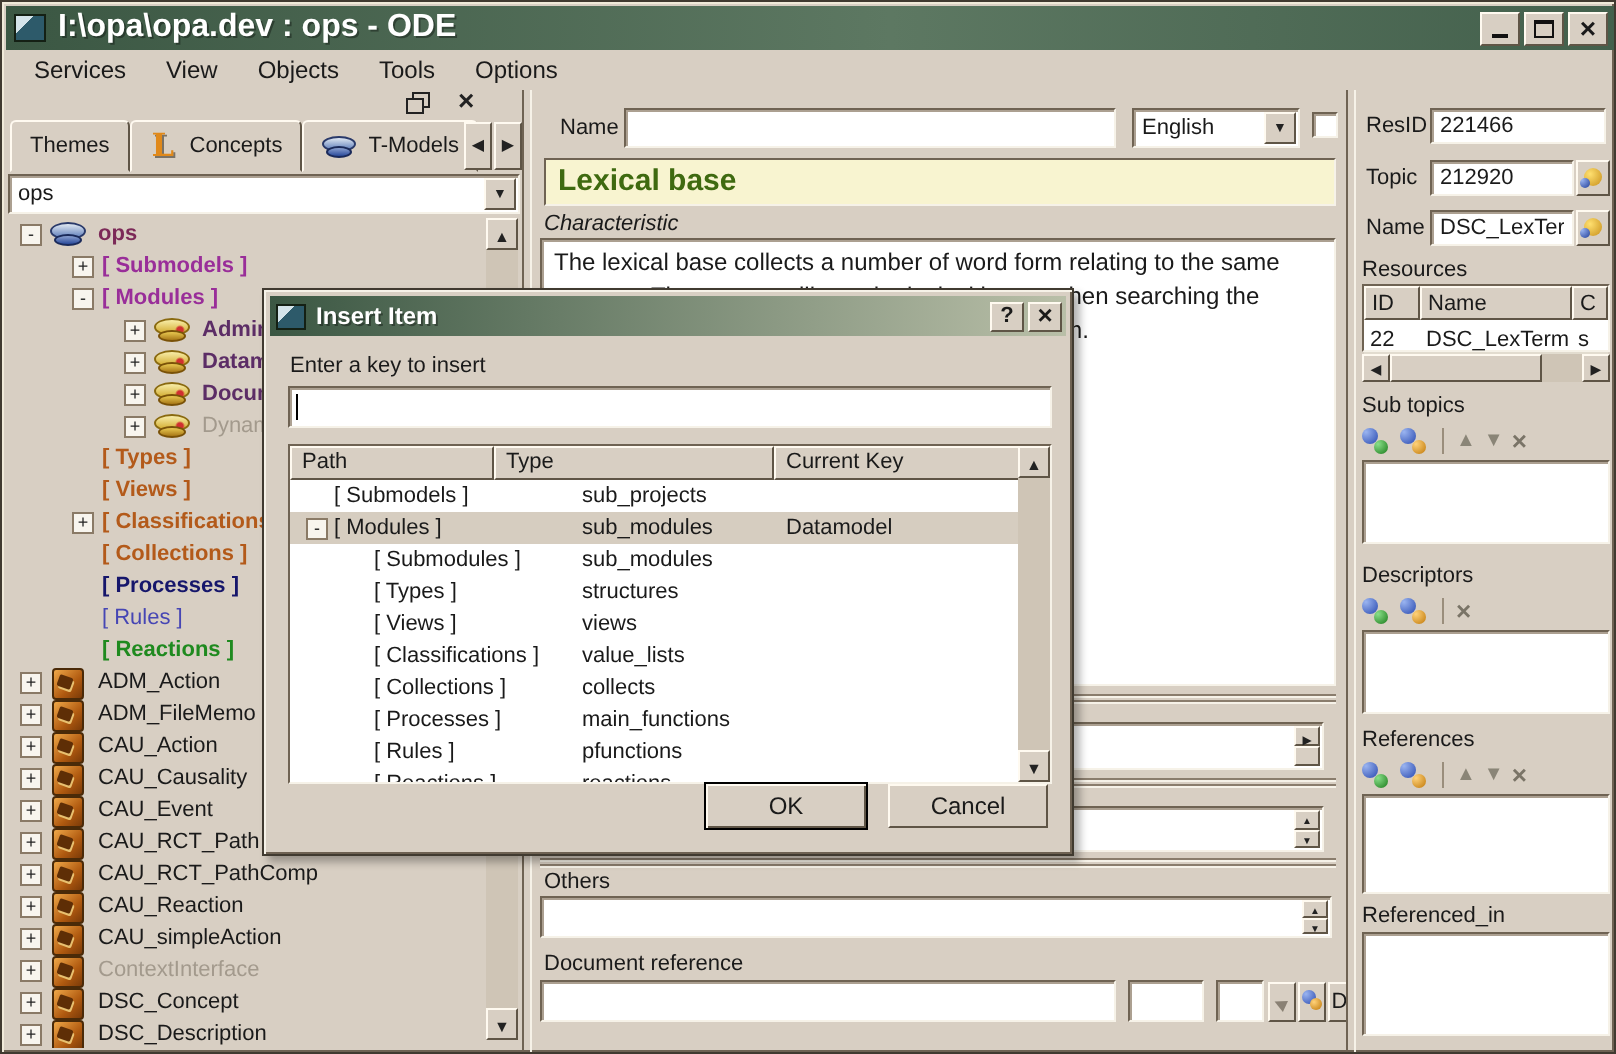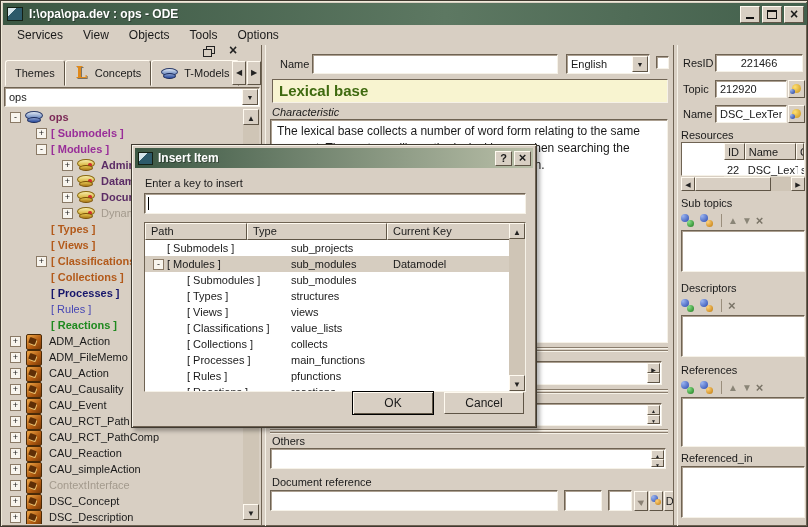--- a/index.html
+++ b/index.html
@@ -11,21 +11,21 @@
   .raised{background:#d8cfc3;border:1px solid;border-color:#fffaf0 #5f5546 #5f5546 #fffaf0;box-sizing:border-box;}
   .sunken{background:#fff;border:1px solid;border-color:#6f6353 #f6f2e8 #f6f2e8 #6f6353;box-sizing:border-box;
     box-shadow:inset 1px 1px 0 #aca091;}
   .hr{position:absolute;height:5px;background:
     linear-gradient(#8a7d6d 0 1px,#f6f2e8 1px 2px,#d8cfc3 2px 3px,#8a7d6d 3px 4px,#f6f2e8 4px 5px);}
   
   .titlebar{position:absolute;left:2px;top:2px;width:804px;height:22px;display:flex;align-items:center;
     background:linear-gradient(90deg,#3b5743,#5d7862 55%,#43604c);padding-left:4px;box-sizing:border-box;}
   .app-ico{width:14px;height:12px;border:1px solid #142014;flex:none;
     background:linear-gradient(135deg,#d5e4ea 0 34%,#2d5a6a 34%);}
-  .title-text{color:#fff;font-weight:bold;font-size:12px;margin-left:6px;text-shadow:1px 1px 0 rgba(0,0,0,.35);}
+  .title-text{color:#fff;font-weight:bold;font-size:16px;margin-left:6px;text-shadow:1px 1px 0 rgba(0,0,0,.35);}
   .win-btns{margin-left:auto;margin-right:3px;display:flex;gap:2px;}
   .wbtn{width:20px;height:17px;position:relative;}
   .wbtn.min::after{content:"";position:absolute;left:5px;right:5px;bottom:3px;height:2px;background:#111;}
   .wbtn.max::after{content:"";position:absolute;left:4px;top:3px;right:4px;bottom:3px;border:1px solid #111;border-top-width:2px;}
   .wbtn.cls::after{content:"×";position:absolute;left:0;right:0;top:-1px;text-align:center;font-size:14px;font-weight:bold;}
   
   .menubar{position:absolute;left:2px;top:24px;width:804px;height:20px;display:flex;padding-left:4px;box-sizing:border-box;font-size:12px;}
   .menu-item{padding:3px 10px 0 10px;}
   
   .dock{position:absolute;left:2px;top:44px;width:258px;height:481px;}
@@ -118,21 +118,21 @@
     background:radial-gradient(circle at 2px 2px,#ffd27a,#c07808);}
   .del-btn{font-size:11px;text-align:center;padding-top:3px;}
   
   .insp{position:absolute;left:676px;top:44px;width:130px;height:481px;}
   .mini-ico-btn{position:absolute;width:17px;height:18px;}
   .ybal{position:absolute;left:3px;top:3px;width:9px;height:9px;border-radius:50%;
     background:radial-gradient(circle at 3px 3px,#ffe070,#c8901a);}
   .ybal::after{content:"";position:absolute;left:-2px;top:5px;width:5px;height:5px;border-radius:50%;
     background:radial-gradient(circle at 1px 1px,#9ab4f0,#23409a);}
   .rtable{position:absolute;left:4px;width:124px;background:#fff;border:1px solid;
-    border-color:#6f6353 #f6f2e8 #f6f2e8 #6f6353;box-sizing:border-box;padding-left:42px;}
+    border-color:#6f6353 #f6f2e8 #f6f2e8 #6f6353;box-sizing:border-box;}
   .rhead{display:flex;height:17px;}
   .rh{border:1px solid;border-color:#fffaf0 #5f5546 #5f5546 #fffaf0;background:#d8cfc3;
     box-sizing:border-box;padding:2px 3px;overflow:hidden;white-space:nowrap;}
   .rrow{display:flex;height:16px;align-items:flex-end;border-bottom:1px solid #e2dccf;}
   .rc{padding:0 3px;overflow:hidden;white-space:nowrap;box-sizing:border-box;}
   .hscroll{position:absolute;height:14px;background:#cfc5b6;}
   .hthumb{position:absolute;left:14px;top:0;width:76px;height:14px;}
   .hscroll .sbtn{width:14px;height:14px;} .hscroll .sbtn::after{top:3px;font-size:7px;}
   .hscroll .sbtn.le{left:0;top:0;} .hscroll .sbtn.ri{right:0;top:0;}
   .tbar{position:absolute;height:17px;display:flex;align-items:center;gap:4px;}
@@ -427,21 +427,21 @@
         <span class="wedge"></span>
       </span>
     <span class="icon-btn raised" style="left:385px;top:446px;width:14px;">
         <span class="ballmini"></span>
       </span>
     <span class="icon-btn raised del-btn" style="left:400px;top:446px;width:20px;">Del</span>
   </div>
 
   <div class="insp">
     <span class="lbl" style="left:6px;top:12px;">ResID</span>
-    <input class="fld" style="left: 38px; top: 9px; width: 88px; height: 18px; text-align: center;" value="221466">
+    <input class="fld" style="left: 38px; top: 9px; width: 88px; height: 18px;" value="221466">
     <span class="lbl" style="left:6px;top:38px;">Topic</span>
     <input class="fld" style="left: 38px; top: 35px; width: 72px; height: 18px;" value="212920">
     <span class="mini-ico-btn raised" style="left:111px;top:35px;">
         <span class="ybal"></span>
       </span>
     <span class="lbl" style="left:6px;top:63px;">Name</span>
     <input class="fld" style="left: 38px; top: 60px; width: 72px; height: 18px;" value="DSC_LexTerm">
     <span class="mini-ico-btn raised" style="left:111px;top:60px;">
         <span class="ybal"></span>
       </span>

